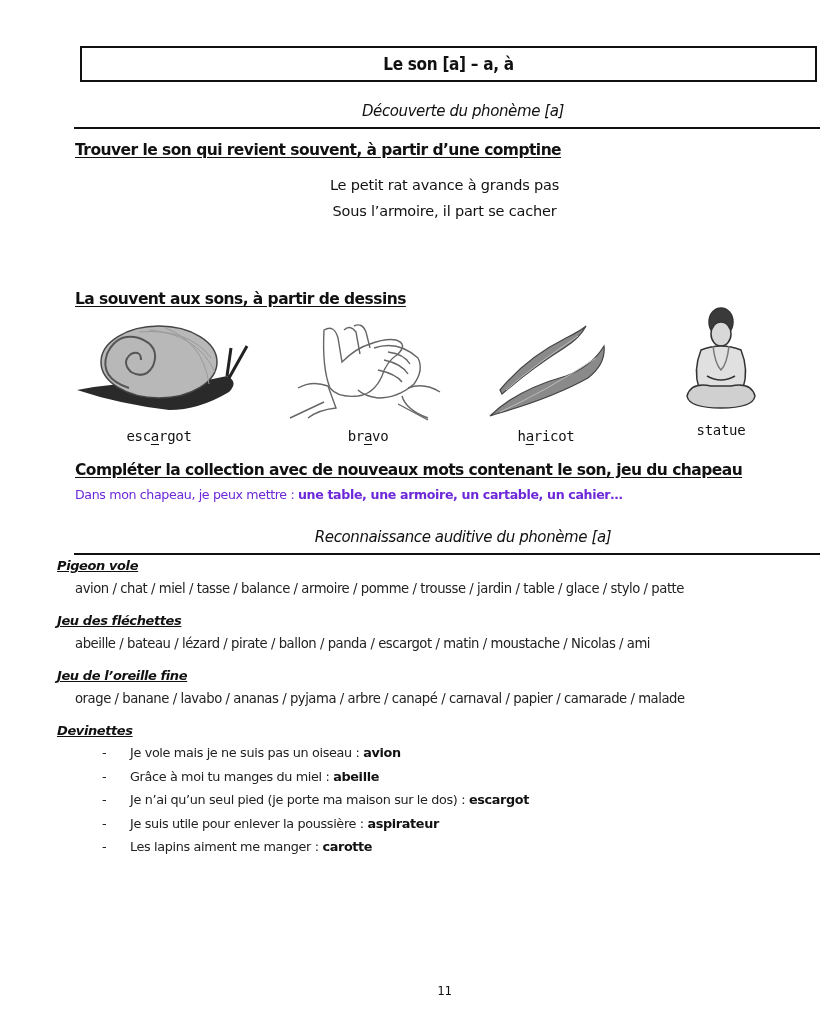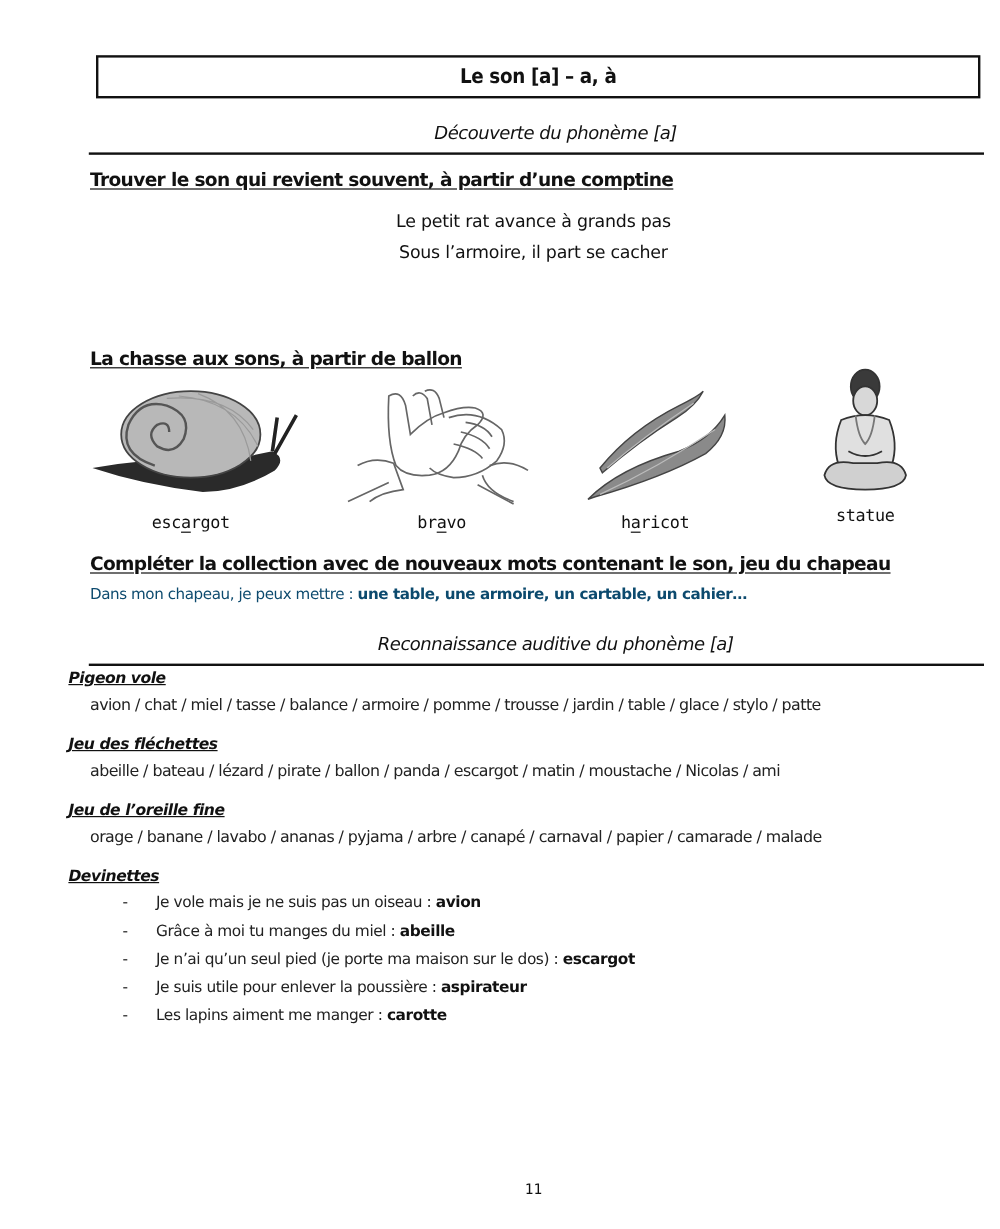--- a/index.html
+++ b/index.html
@@ -9,21 +9,21 @@
   .title-text { position: absolute; left: 0; right: 0; top: 6px; text-align: center; font-size: 17px; font-weight: bold; font-family: "DejaVu Sans Condensed", "DejaVu Sans", sans-serif; letter-spacing: -0.3px; }
   .section-head { left: 62px; width: 746px; text-align: center; font-size: 15px; font-style: italic; font-family: "DejaVu Sans", sans-serif; letter-spacing: -0.4px; }
   .rule { left: 46px; width: 746px; height: 2px; background: #111; }
   .sub-head { left: 47px; font-size: 15.5px; font-weight: bold; text-decoration: underline; text-underline-offset: 2px; font-family: "DejaVu Sans", sans-serif; letter-spacing: -0.55px; white-space: nowrap; }
   .poem { left: 0; width: 833px; text-align: center; font-family: "DejaVu Sans", sans-serif; font-size: 14.5px; line-height: 26px; letter-spacing: -0.2px; }
   .poem div { height: 26px; }
   .pic { width: 180px; text-align: center; }
   .pic svg { display: block; margin: 0 auto; }
   .pic-label { font-family: "DejaVu Sans Mono", monospace; font-size: 14px; margin-top: 6px; letter-spacing: -0.3px; }
   .pic-label u { text-underline-offset: 3px; }
-  .body-text { left: 47px; font-size: 12.6px; font-family: "DejaVu Sans", sans-serif; letter-spacing: -0.35px; white-space: nowrap; color: #0c4a6e; }
+  .body-text { left: 47px; font-size: 12.6px; font-family: "DejaVu Sans", sans-serif; letter-spacing: -0.35px; white-space: nowrap; color: #6d28d9; }
   .game-head { left: 29px; font-size: 13px; font-weight: bold; font-style: italic; text-decoration: underline; font-family: "DejaVu Sans", sans-serif; letter-spacing: -0.4px; }
   .word-list { left: 47px; font-size: 13.2px; font-family: "DejaVu Sans", sans-serif; letter-spacing: -0.45px; white-space: nowrap; color: #222; }
   .riddles { left: 74px; top: 745px; font-size: 12.8px; font-family: "DejaVu Sans", sans-serif; letter-spacing: -0.35px; color: #222; }
   .riddle { height: 23.5px; white-space: nowrap; }
   .riddle .dash { display: inline-block; width: 28px; }
   .riddle b { color: #111; }
   .page-num { left: 0; width: 833px; top: 984px; text-align: center; font-size: 12px; font-family: "DejaVu Sans Mono", monospace; }
 </style>
 </head>
 <body>
@@ -34,21 +34,21 @@
 
 <div class="abs section-head" style="top:102px;">Découverte du phonème [a]</div>
 <div class="abs rule" style="top:127px;"></div>
 
 <div class="abs sub-head" style="top:141px;">Trouver le son qui revient souvent, à partir d’une comptine</div>
 <div class="abs poem" style="top:172px;">
   <div>Le petit rat avance à grands pas</div>
   <div>Sous l’armoire, il part se cacher</div>
 </div>
 
-<div class="abs sub-head" style="top:290px;">La chasse aux sons, à partir de ballon</div>
+<div class="abs sub-head" style="top:290px;">La souvent aux sons, à partir de dessins</div>
 
 <div class="abs pic" style="left:41px; top:318px;">
   <svg width="180" height="104" viewBox="0 0 180 104">
     <path d="M8 72 Q60 62 120 66 L158 58 Q170 64 160 74 Q130 92 100 92 Q50 86 8 72 Z" fill="#2a2a2a"></path>
     <path d="M158 58 L162 30 M160 60 L178 28" stroke="#222" stroke-width="3" fill="none"></path>
     <ellipse cx="90" cy="44" rx="58" ry="36" fill="#b8b8b8" stroke="#444" stroke-width="1.5"></ellipse>
     <path d="M60 70 Q30 60 38 36 Q48 14 70 20 Q92 28 84 48 Q76 62 62 54 Q52 44 62 36 Q72 32 72 42" fill="none" stroke="#555" stroke-width="2"></path>
     <path d="M70 14 Q120 10 142 40 M80 12 Q128 16 146 54 M96 10 Q134 24 140 66" fill="none" stroke="#9a9a9a" stroke-width="1"></path>
   </svg>
   <div class="pic-label"><span>esc</span><u>a</u><span>rgot</span></div>

